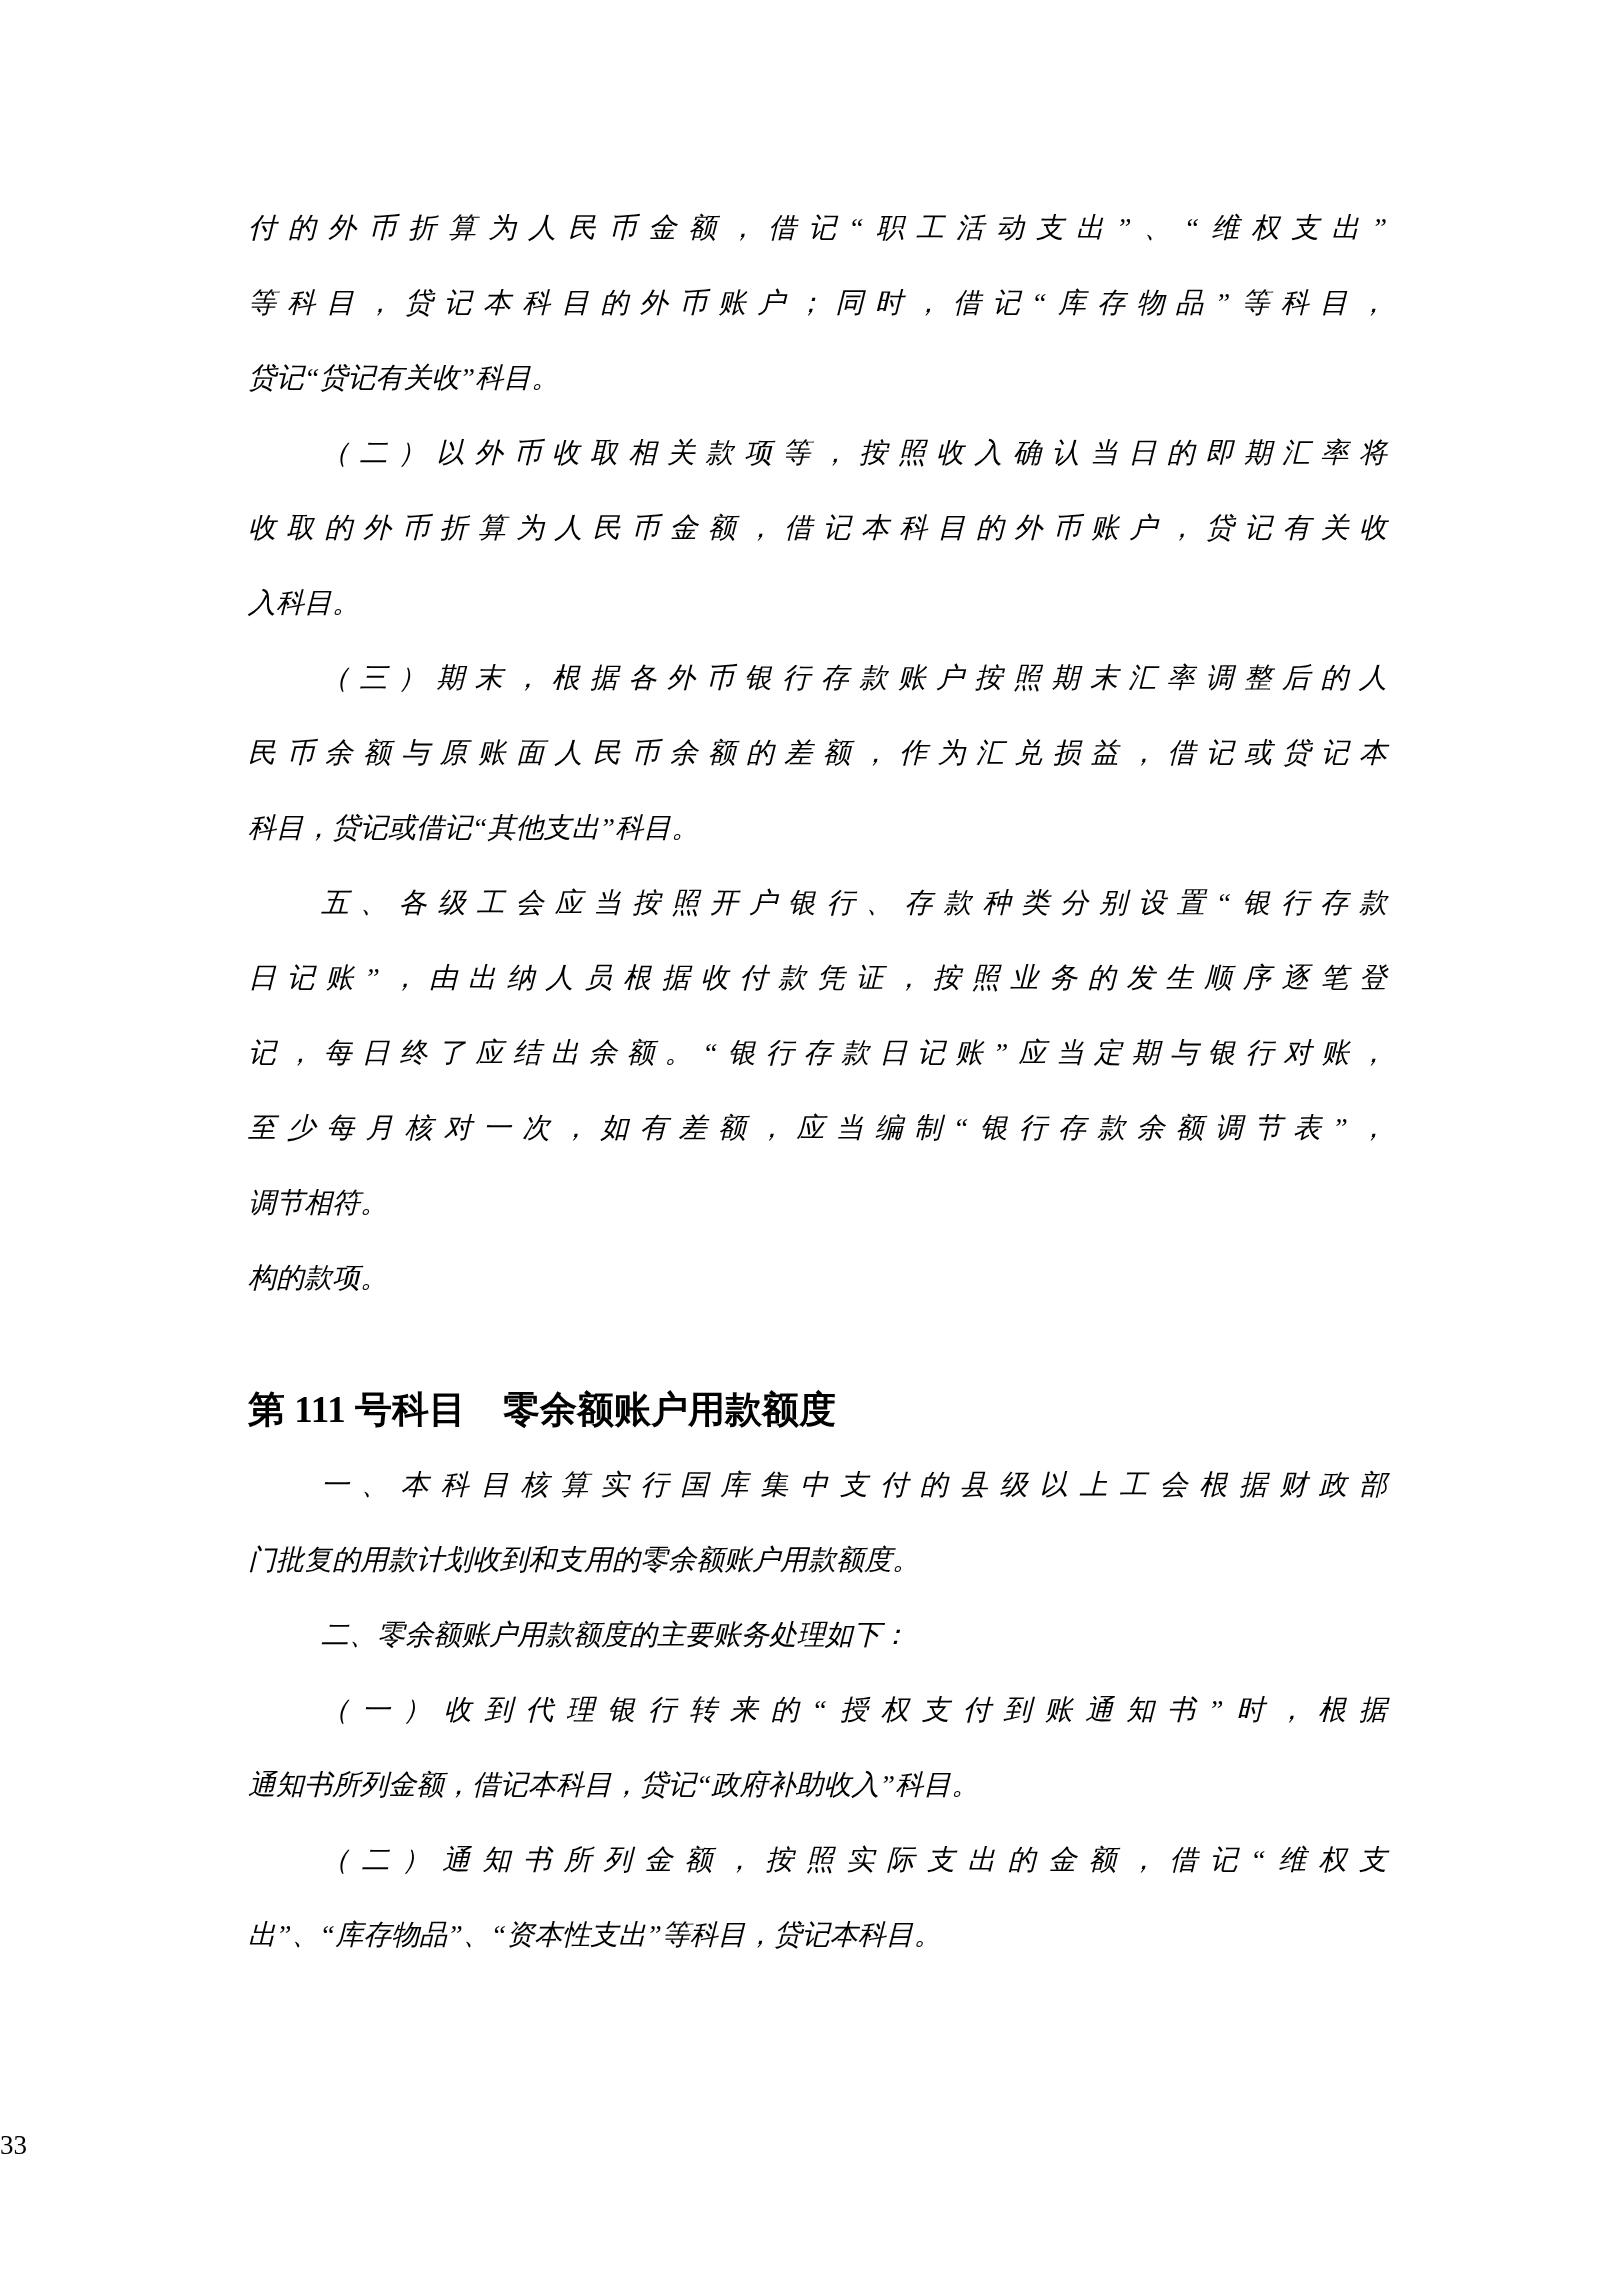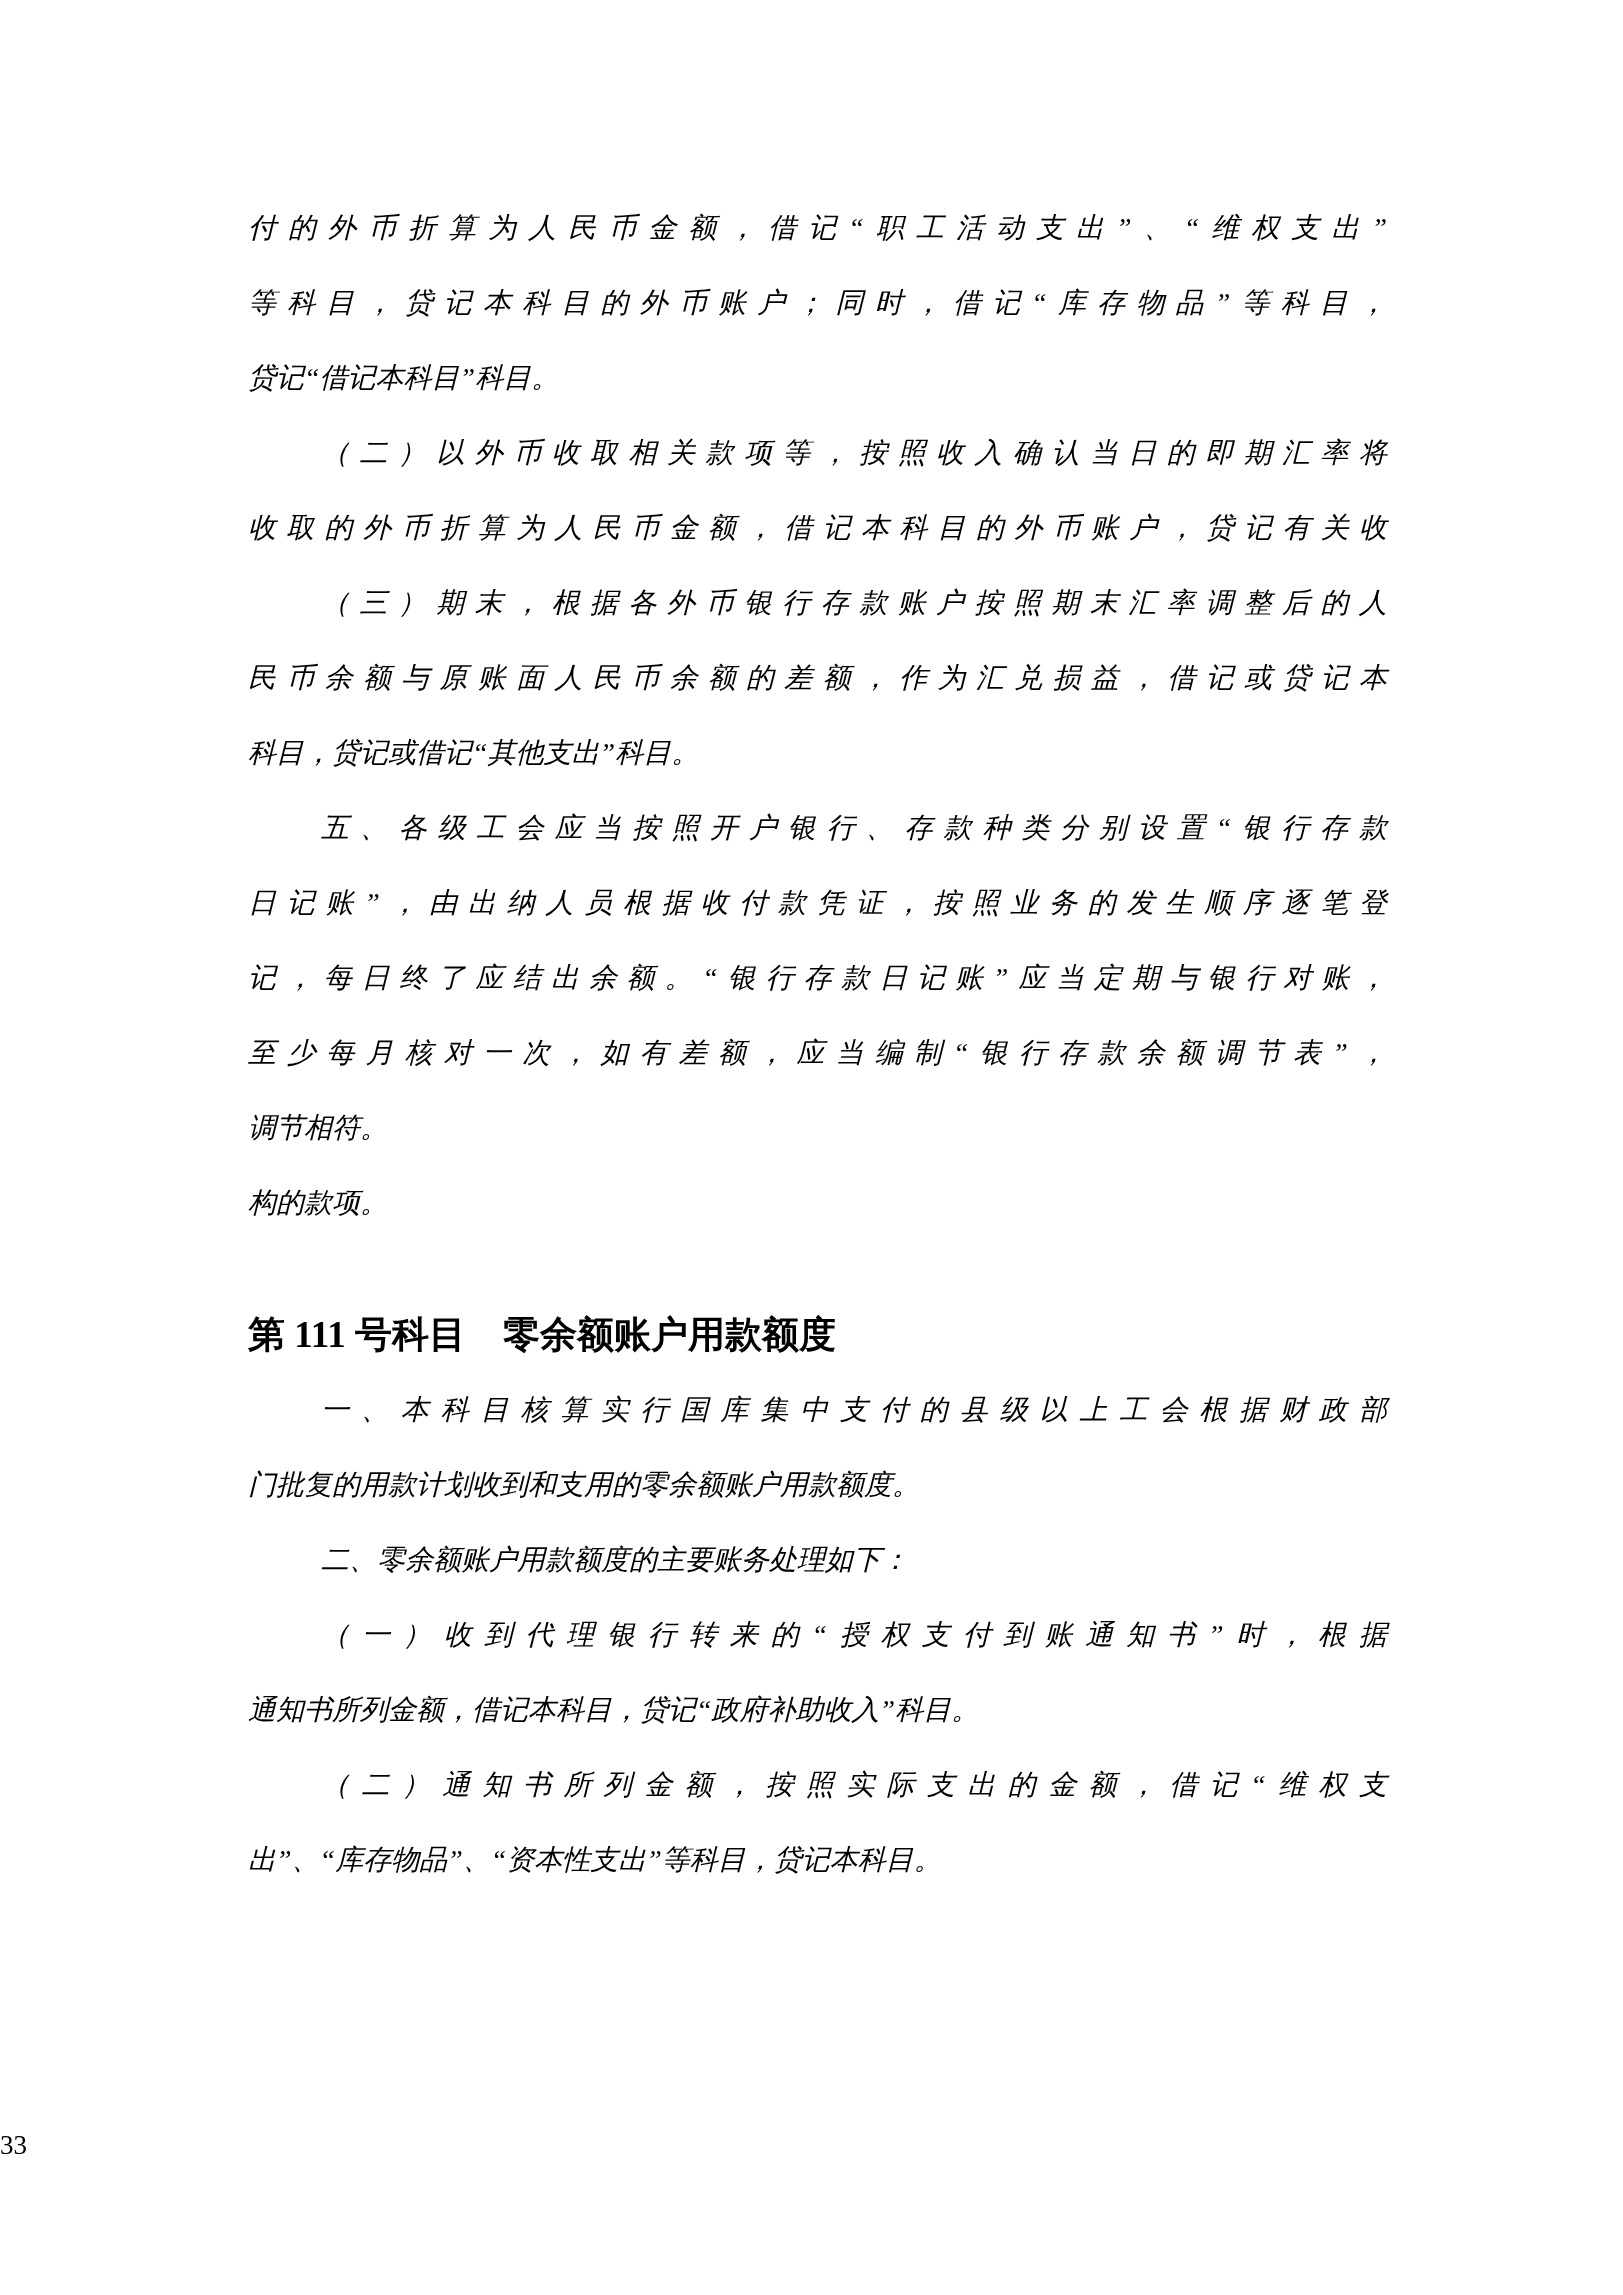--- a/index.html
+++ b/index.html
@@ -62,23 +62,24 @@
     line-height: 33px;
   }
 </style>
 </head>
 <body>
 
 <div class="page">
   <div class="textblock">
     <div class="line j">付的外币折算为人民币金额，借记“职工活动支出”、“维权支出”</div>
     <div class="line j">等科目，贷记本科目的外币账户；同时，借记“库存物品”等科目，</div>
-    <div class="line e">贷记“借记本科目”科目。</div>
+    <div class="line e">贷记“贷记有关收”科目。</div>
     <div class="line j ind">（二）以外币收取相关款项等，按照收入确认当日的即期汇率将</div>
     <div class="line j">收取的外币折算为人民币金额，借记本科目的外币账户，贷记有关收</div>
+    <div class="line e">入科目。</div>
     <div class="line j ind">（三）期末，根据各外币银行存款账户按照期末汇率调整后的人</div>
     <div class="line j">民币余额与原账面人民币余额的差额，作为汇兑损益，借记或贷记本</div>
     <div class="line e">科目，贷记或借记“其他支出”科目。</div>
     <div class="line j ind">五、各级工会应当按照开户银行、存款种类分别设置“银行存款</div>
     <div class="line j">日记账”，由出纳人员根据收付款凭证，按照业务的发生顺序逐笔登</div>
     <div class="line j">记，每日终了应结出余额。“银行存款日记账”应当定期与银行对账，</div>
     <div class="line j">至少每月核对一次，如有差额，应当编制“银行存款余额调节表”，</div>
     <div class="line e">调节相符。</div>
     <div class="line e">构的款项。</div>
 

